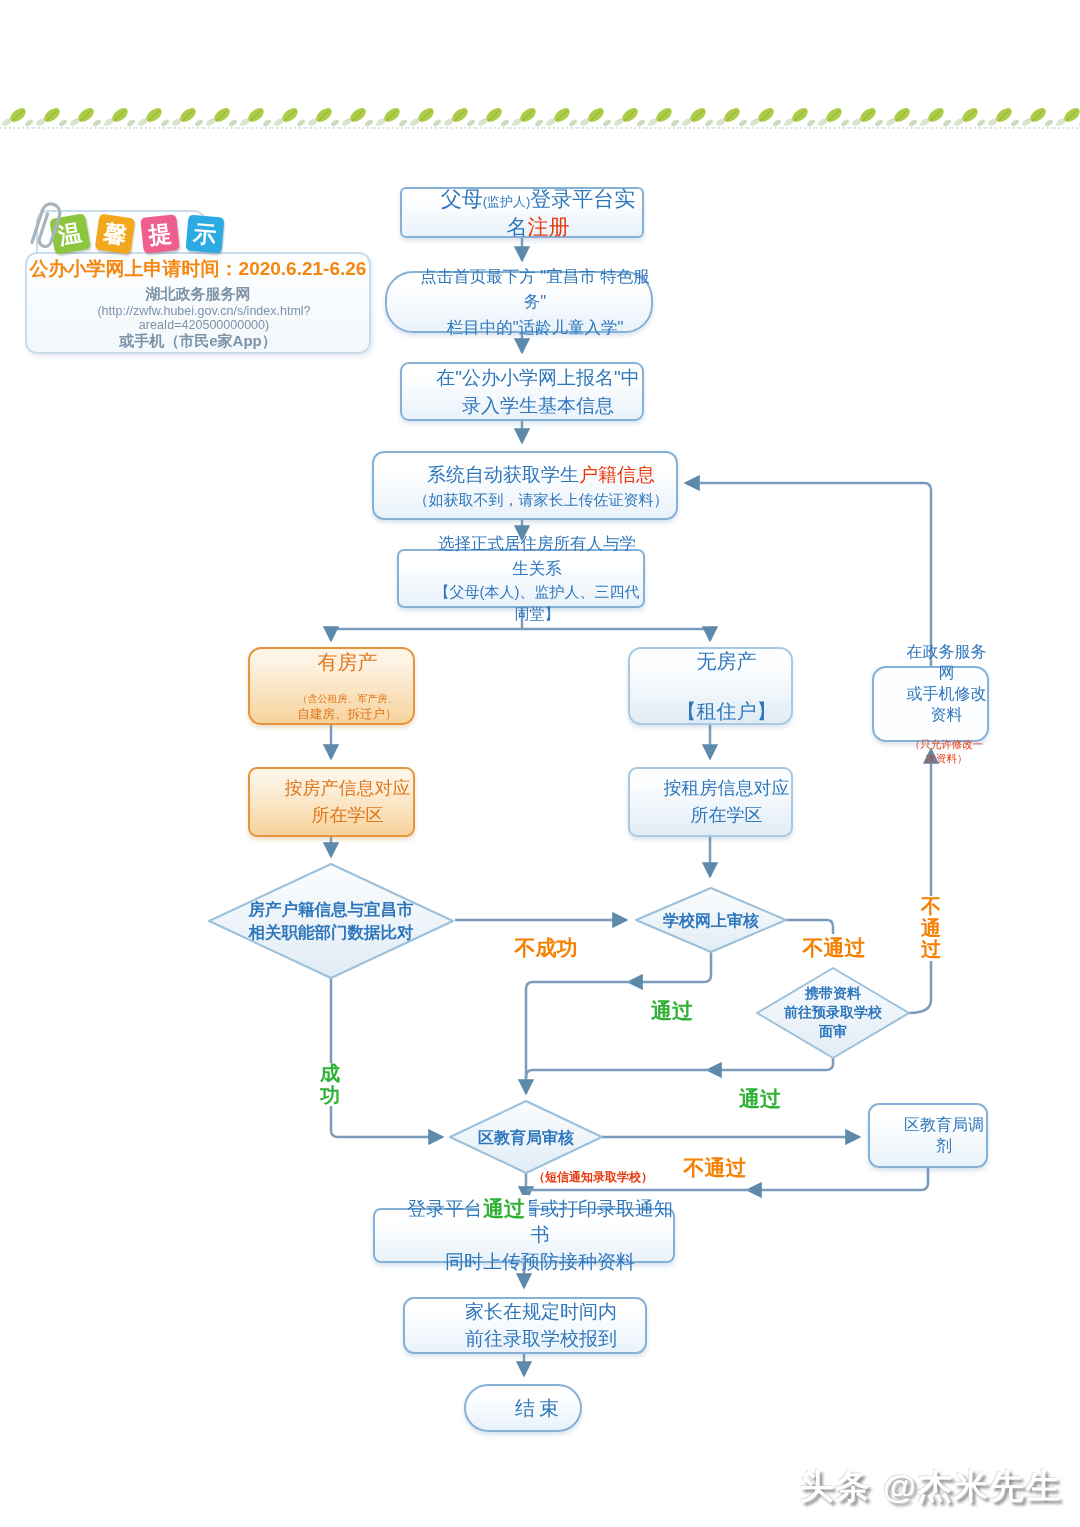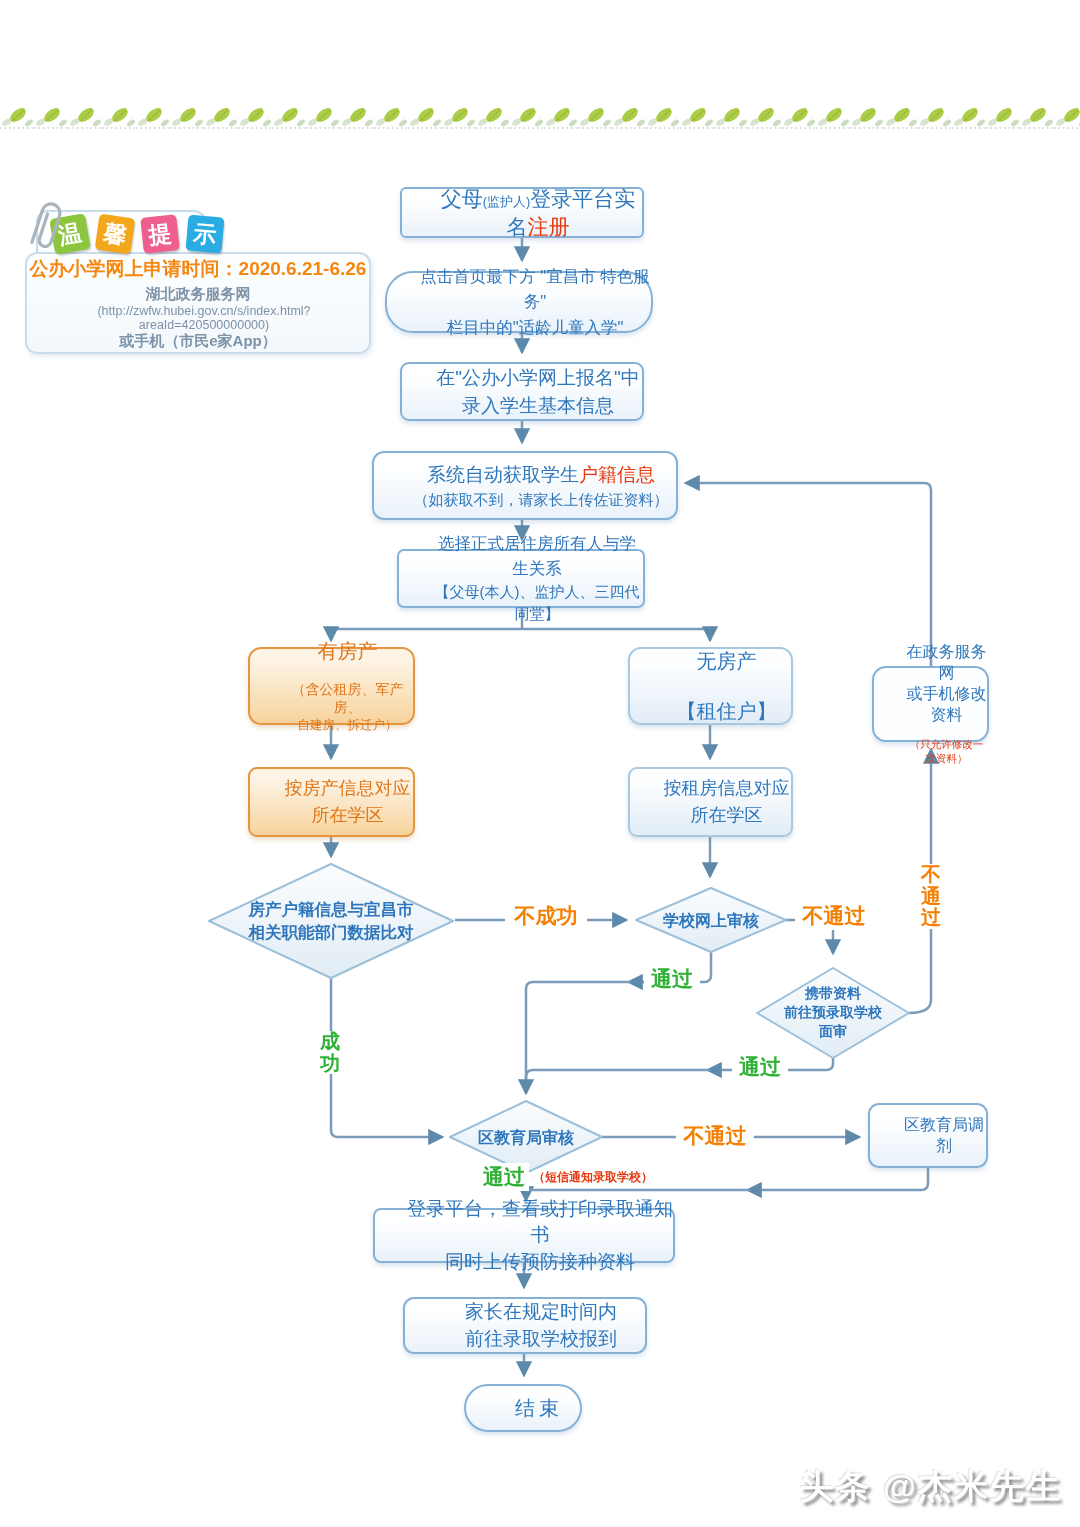--- a/index.html
+++ b/index.html
@@ -29,21 +29,21 @@
         text-align:center;color:#2f77bd;font-weight:normal;
         border:2px solid #85b1d6;border-radius:9px;
         background:linear-gradient(180deg,#ffffff 20%,#e9f2fa);
         box-shadow:0 3px 4px rgba(110,150,190,.25);padding-left:32px;}
   .node .red{color:#e8380d;}
   .node .sm{font-size:13px;}
   .orange{border-color:#e6953f;background:linear-gradient(180deg,#fdf4e6 15%,#f7d39c);color:#e0761a;
           box-shadow:0 3px 4px rgba(200,150,80,.3);justify-content:center;}
   .lblue{border-color:#a9c9e0;background:linear-gradient(180deg,#fdfeff 20%,#e1ecf6);}
   .dlabel{z-index:2;text-align:center;color:#2f77bd;font-weight:bold;}
-  .elabel{z-index:3;font-weight:bold;font-size:21px;text-align:center;background:#fff;padding:0 2px;}
+  .elabel{z-index:3;font-weight:bold;font-size:21px;text-align:center;background:#fff;padding:0 2px;margin-top:32px;}
   .lorange{color:#f57f00;}
   .lgreen{color:#2eb135;}
   .vlabel{width:26px;line-height:1.08;word-break:break-all;}
   #watermark{right:18px;top:1464px;z-index:2;font-size:34px;font-weight:bold;color:#ffffff;
              text-shadow:3px 3px 3px #8f8f8f,-1px -1px 1px #e0e0e0;letter-spacing:2px;}
 </style>
 </head>
 <body>
 
 <div id="canvas">
@@ -149,21 +149,21 @@
     <div style="font-size:15px;margin-top:3px">（如获取不到，请家长上传佐证资料）</div>
   </div>
 
   <div class="abs node" style="left:397px;top:549px;width:248px;height:59px;font-size:16.5px;line-height:1.5;border-radius:7px">
     <div>选择正式居住房所有人与学生关系</div>
     <div style="font-size:15px">【父母(本人)、监护人、三四代同堂】</div>
   </div>
 
   <div class="abs node orange" style="left:248px;top:647px;width:167px;height:78px;border-radius:13px">
     <div style="font-size:20px">有房产</div>
-    <div style="font-size:14px;margin-top:16px">（含公租房、军产房、</div>
+    <div style="font-size:10px;margin-top:16px">（含公租房、军产房、</div>
     <div style="font-size:12.5px">自建房、拆迁户）</div>
   </div>
 
   <div class="abs node lblue" style="left:628px;top:647px;width:165px;height:78px;border-radius:13px">
     <div style="font-size:20px">无房产</div>
     <div style="font-size:20px;margin-top:23px">【租住户】</div>
   </div>
 
   <div class="abs node" style="left:872px;top:666px;width:117px;height:76px;border-radius:14px;background:#fdfeff">
     <div style="font-size:16px">在政务服务网</div>

